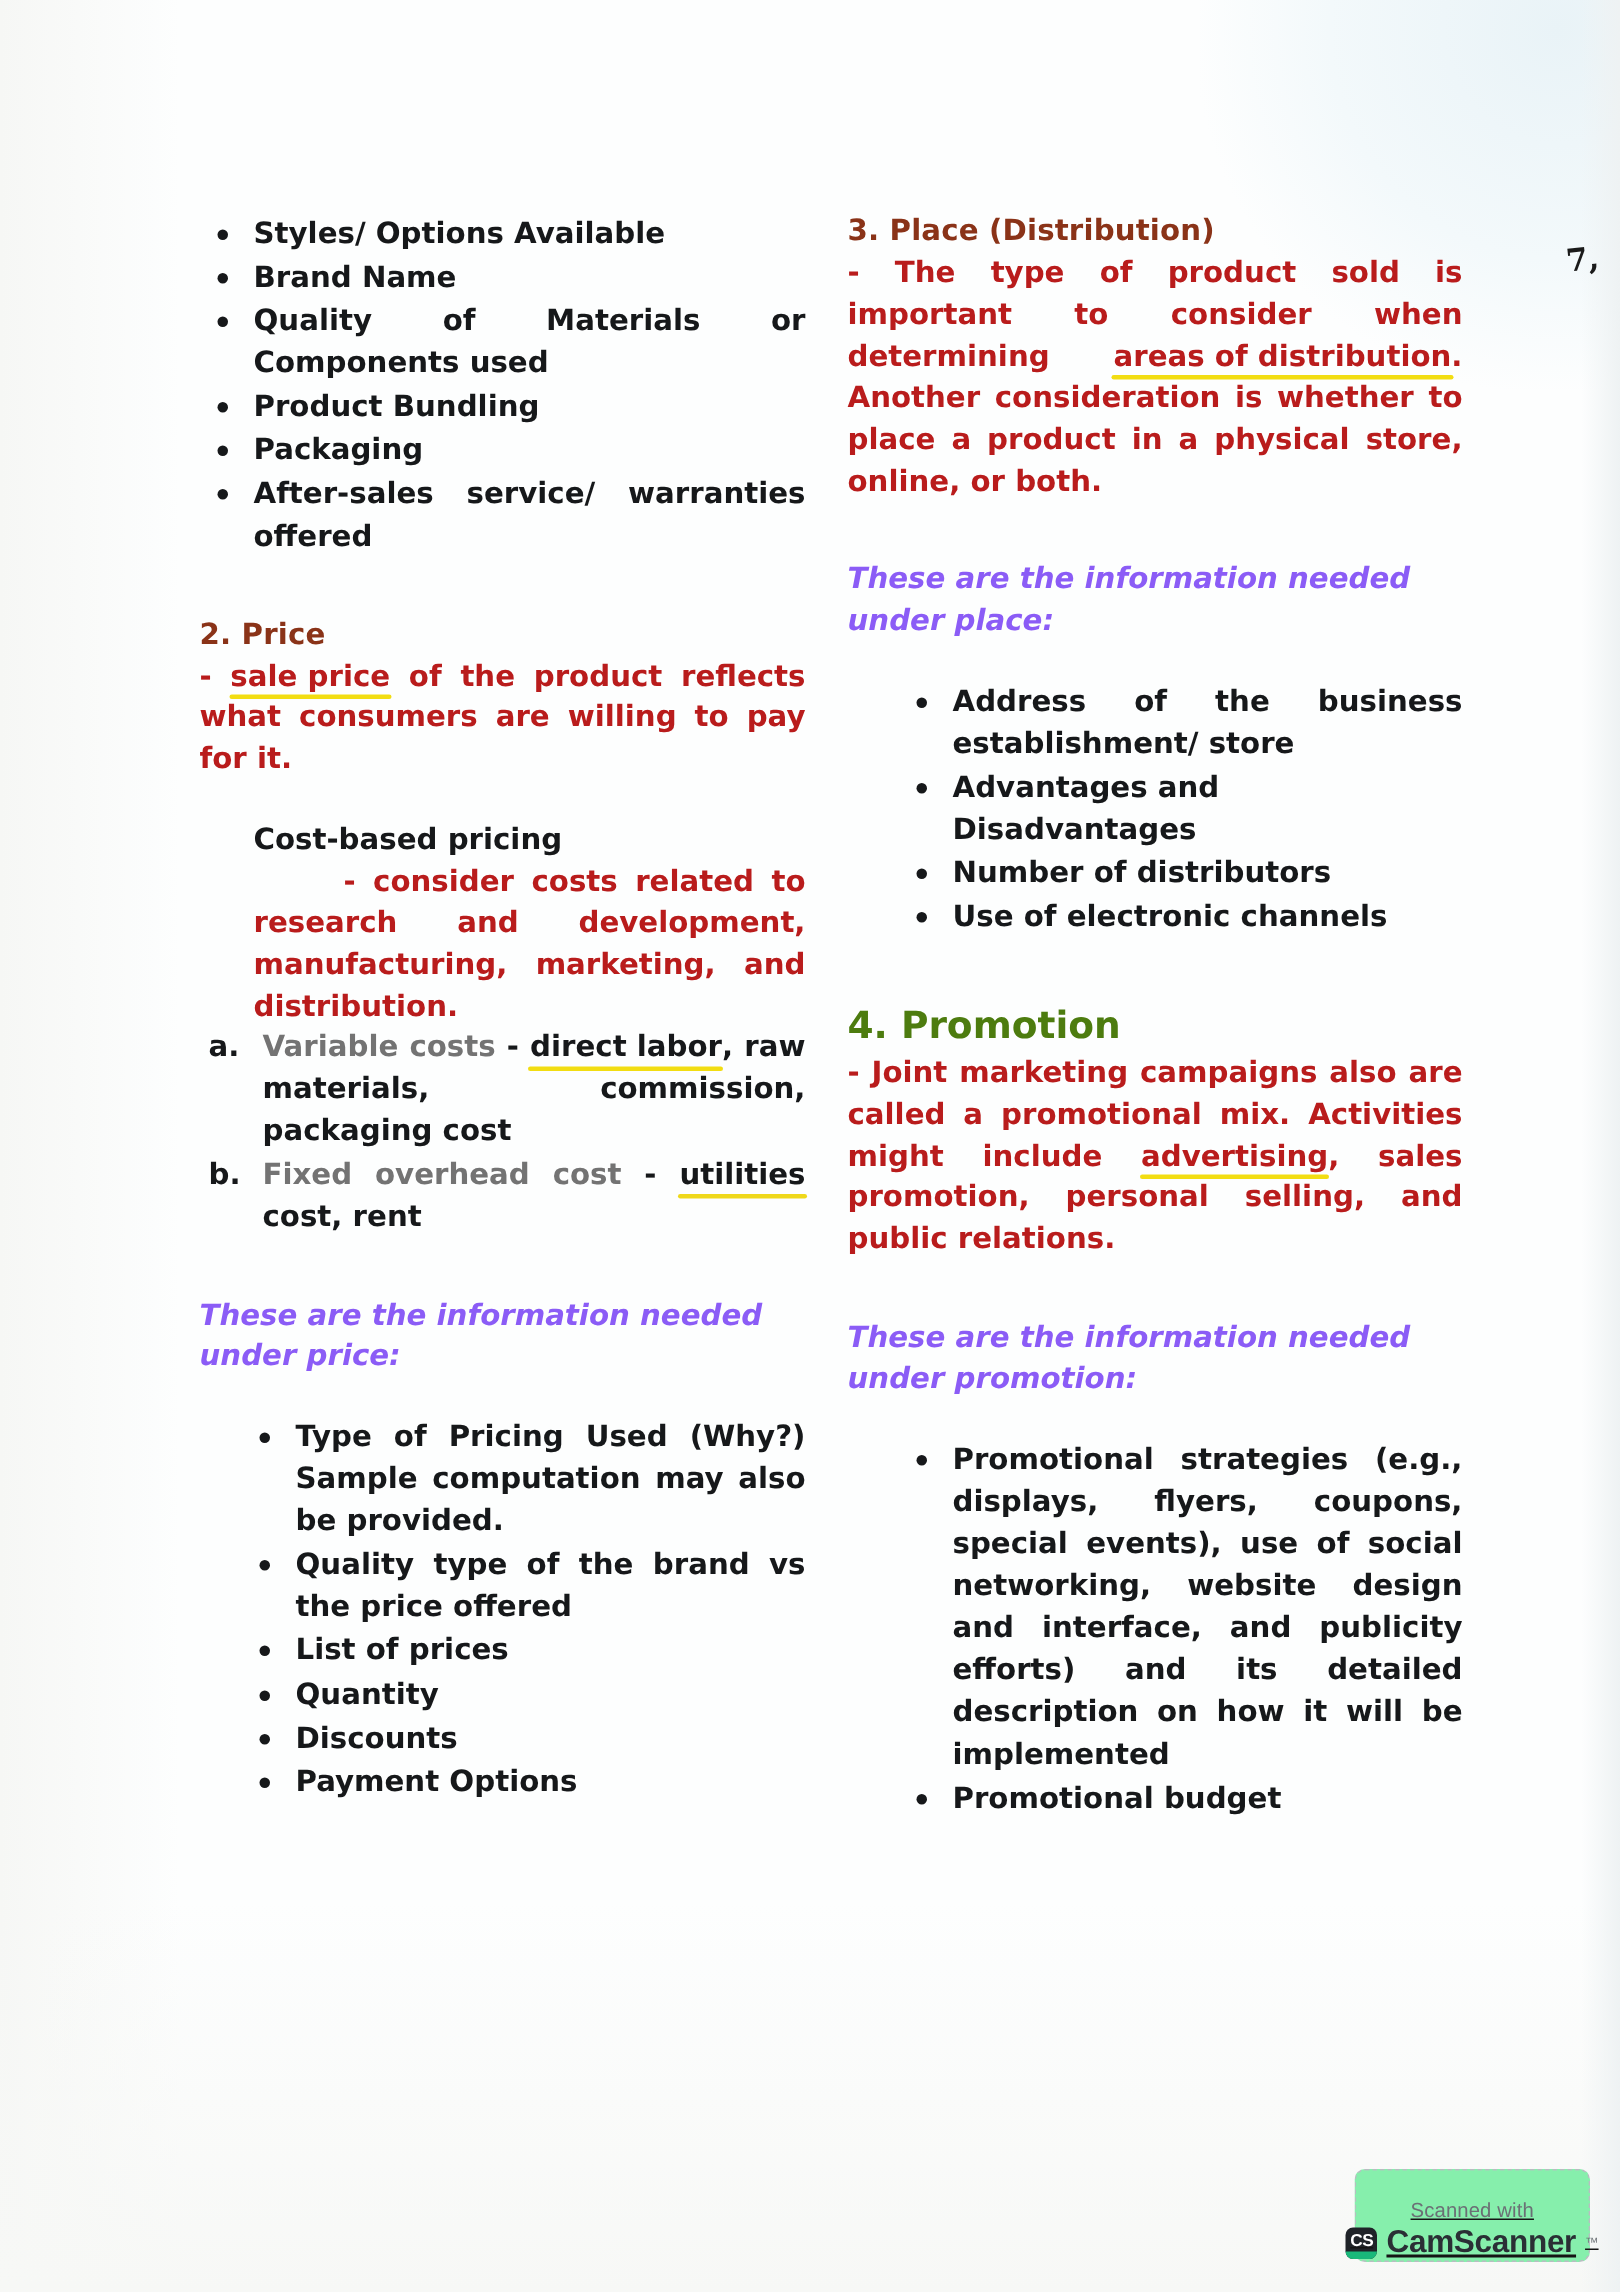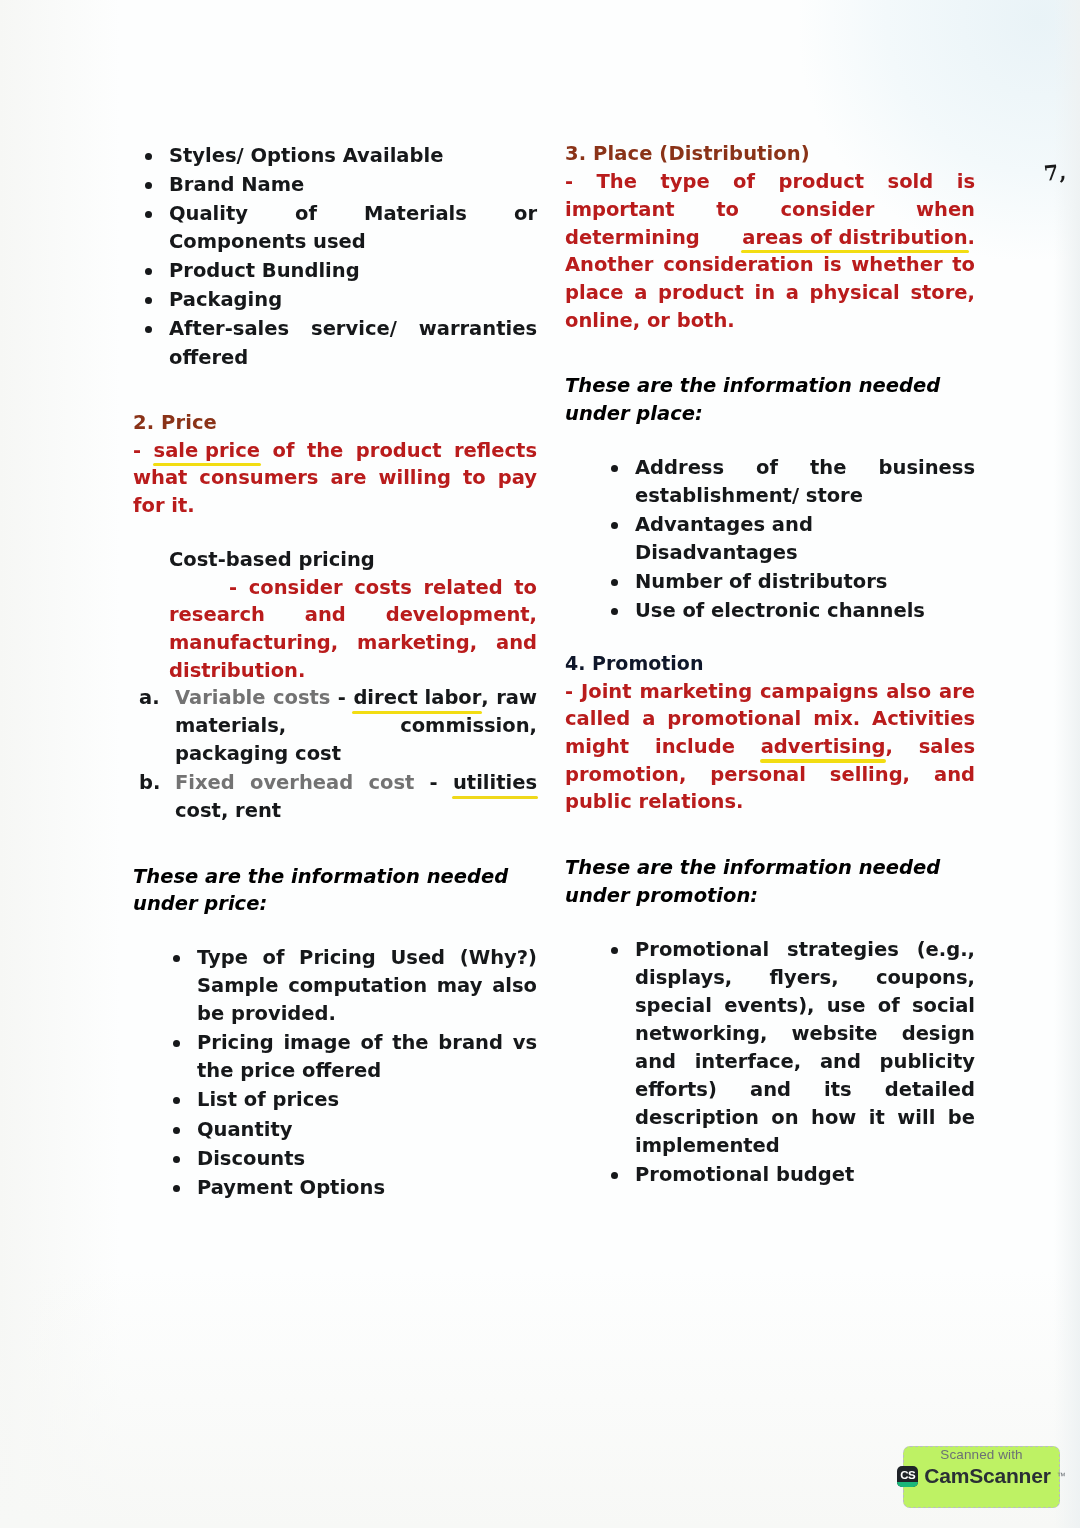--- a/index.html
+++ b/index.html
@@ -89,42 +89,42 @@
   
   .heading-red {
     font-size: 19.5px;
     font-weight: 700;
     color: #8a3318;
     letter-spacing: 0.1px;
     margin: 0 0 2px 0;
     line-height: 1.24;
   }
   .heading-black {
-    font-size: 19px;
-    font-weight: 700;
-    color: #0f172a;
-    margin: 0 0 2px 0;
+    font-size: 25px;
+    font-weight: 700;
+    color: #4d7c0f;
+    margin: 16px 0 2px 0;
     line-height: 1.24;
   }
   .body-text {
     font-size: 19.5px;
     font-weight: 700;
     line-height: 1.42;
     text-align: justify;
     margin: 0;
     color: #b91c1c;
   }
 
   .italic-lead {
     font-size: 19.5px;
     font-weight: 700;
     font-style: italic;
     line-height: 1.42;
     margin: 0;
-    color: #000000;
+    color: #8b5cf6;
   }
 
   .sub-heading {
     font-size: 19.5px;
     font-weight: 700;
     color: #16181a;
     margin: 0;
     line-height: 1.42;
   }
 
@@ -207,26 +207,27 @@
 
   
   .camscanner {
     position: absolute;
     left: 903px;
     top: 1446px;
     width: 157px;
     height: 62px;
     border: 1.6px dashed #b9bdc2;
     border-radius: 7px;
-    background: #bef264;
+    background: #86efac;
     display: flex;
     flex-direction: column;
     align-items: center;
-    justify-content: flex-start;
+    justify-content: flex-end;
     box-sizing: border-box;
+    text-decoration: underline;
   }
   .cs-top {
     font-family: "Liberation Sans", sans-serif;
     font-size: 13.5px;
     color: #6b7075;
     letter-spacing: 0.1px;
     margin-bottom: 2px;
   }
   .cs-bottom {
     display: flex;
@@ -322,21 +323,21 @@
       </ol>
 
       <div class="spacer-lg"></div>
 
       <p class="italic-lead">These are the information needed under price:</p>
 
       <div class="spacer-md"></div>
 
       <ul class="bullets indented">
         <li>Type of Pricing Used (Why?) Sample computation may also be provided.</li>
-        <li>Pricing image of the brand vs the price offered</li>
+        <li>Quality type of the brand vs the price offered</li>
         <li class="nojustify">List of prices</li>
         <li class="nojustify">Quantity</li>
         <li class="nojustify">Discounts</li>
         <li class="nojustify">Payment Options</li>
       </ul>
 
     </div>
 
     <div class="col col-right">
 

